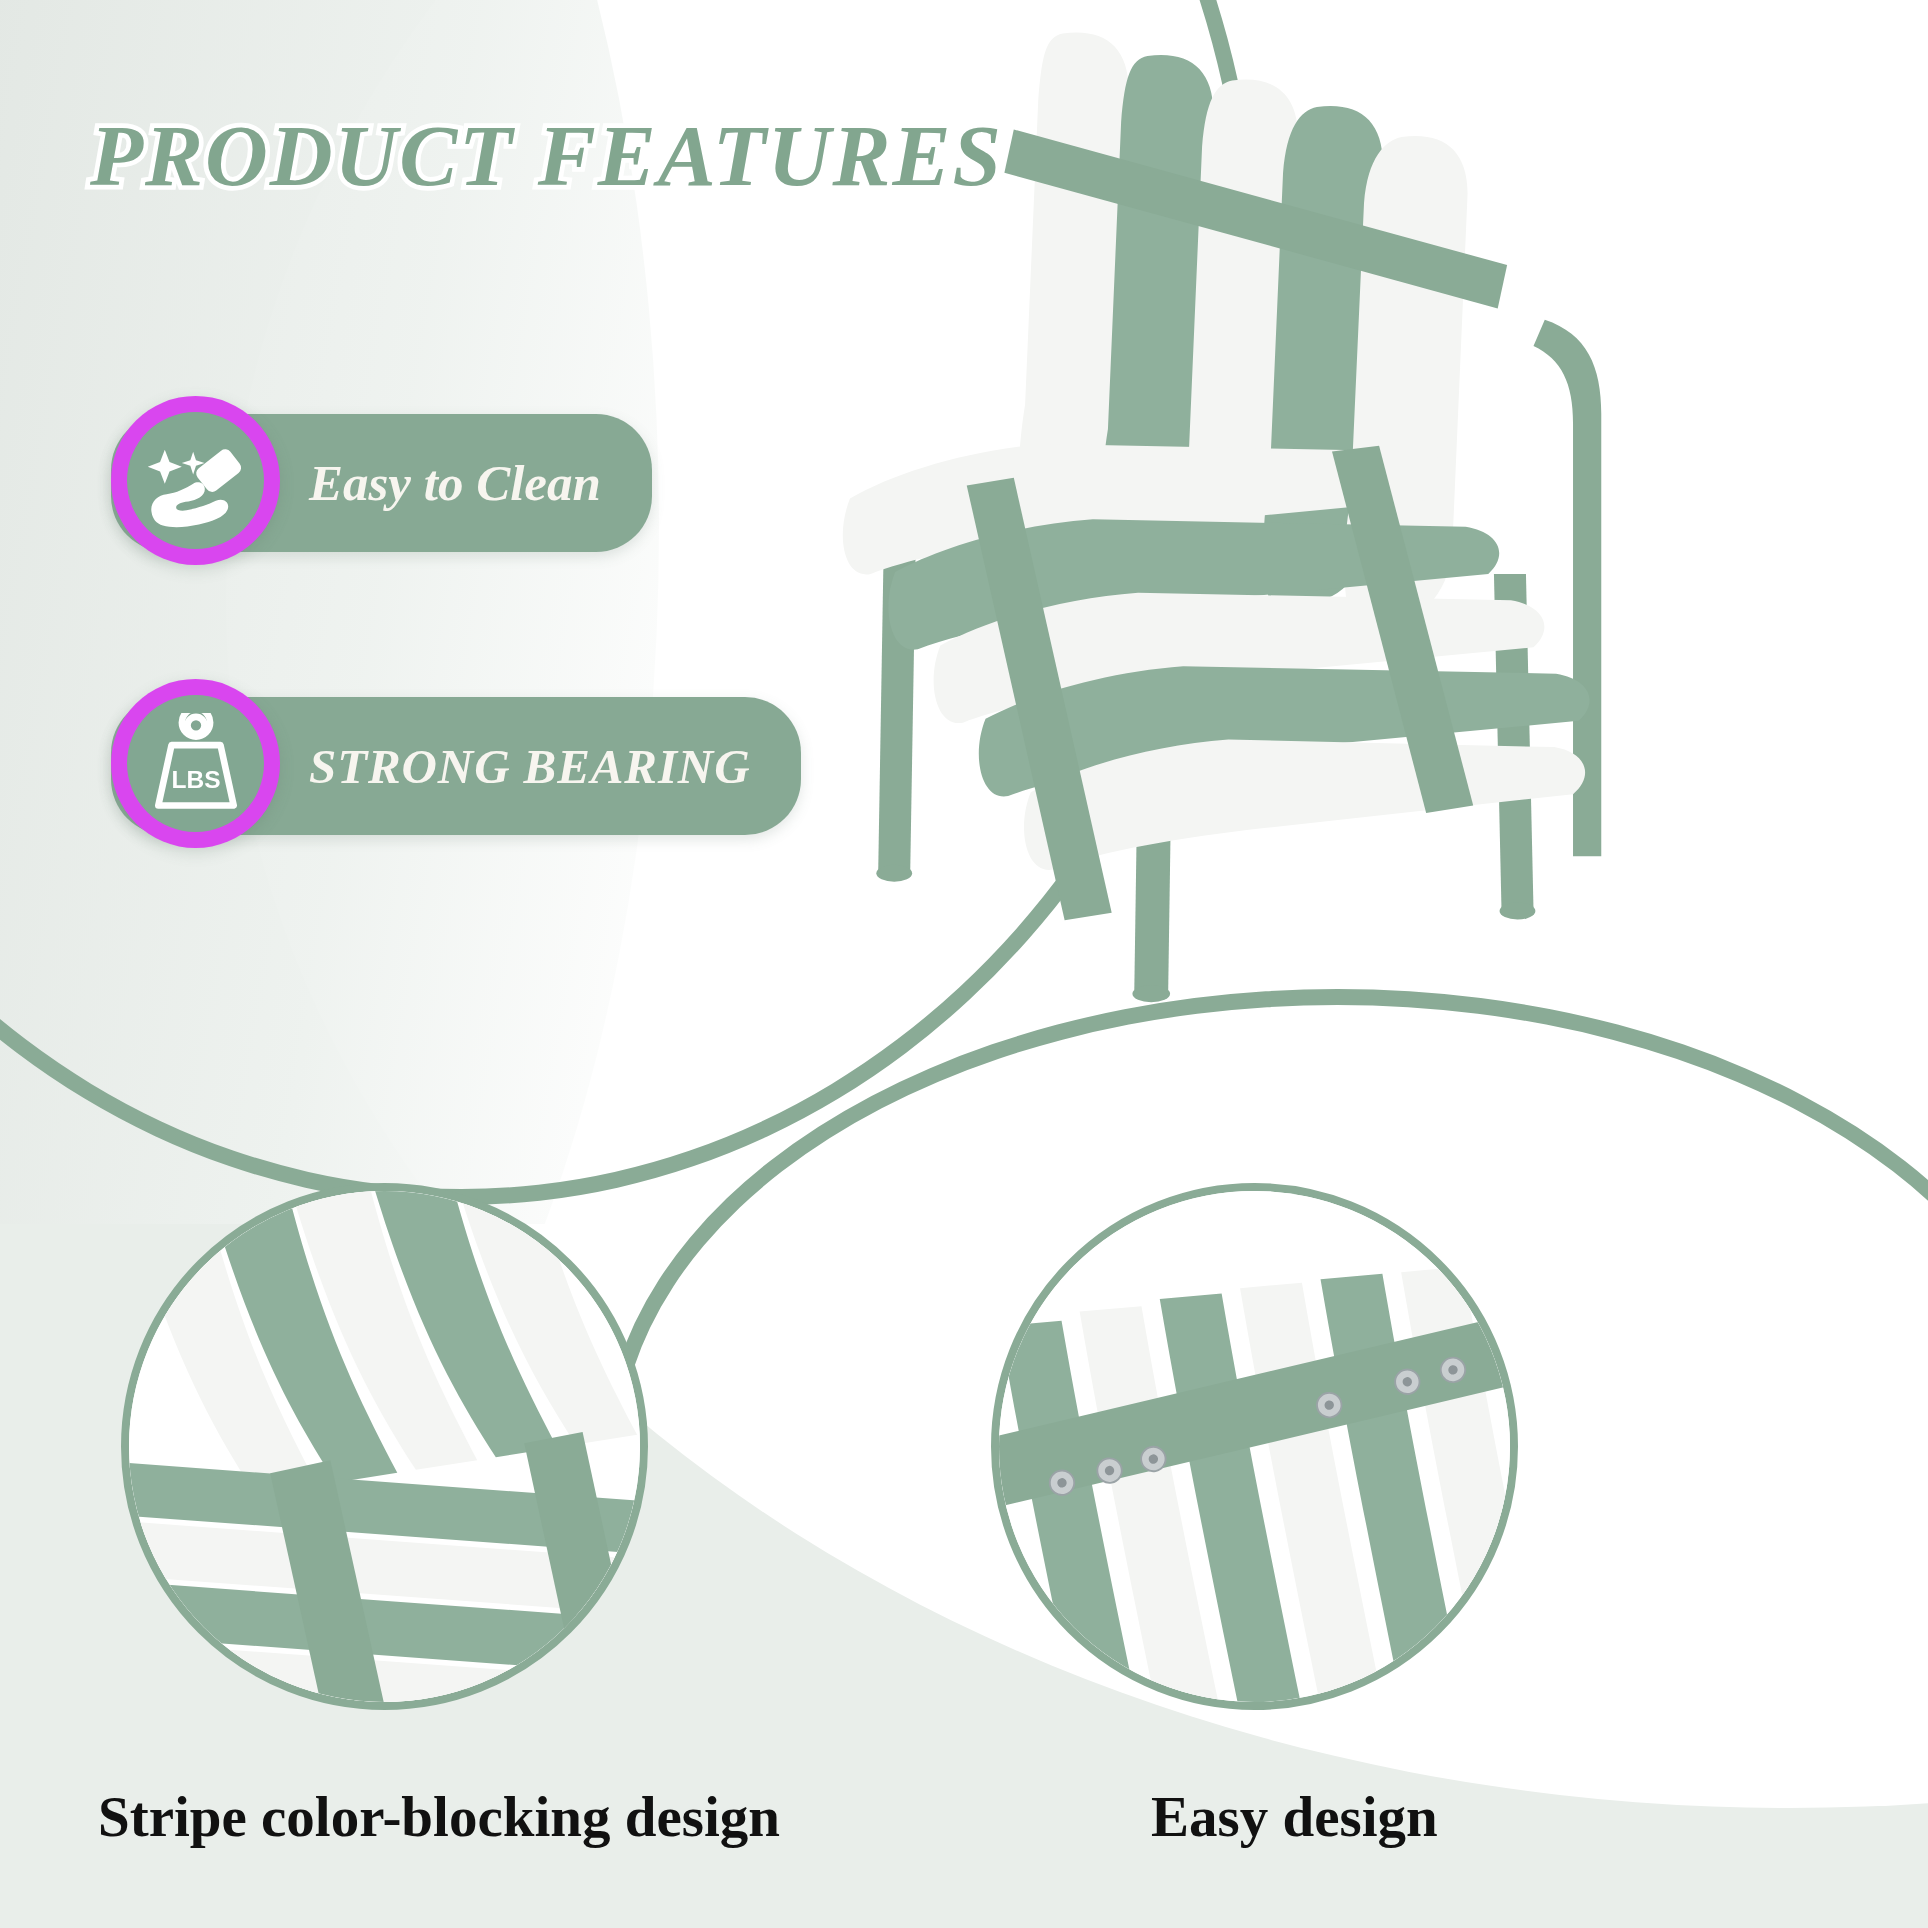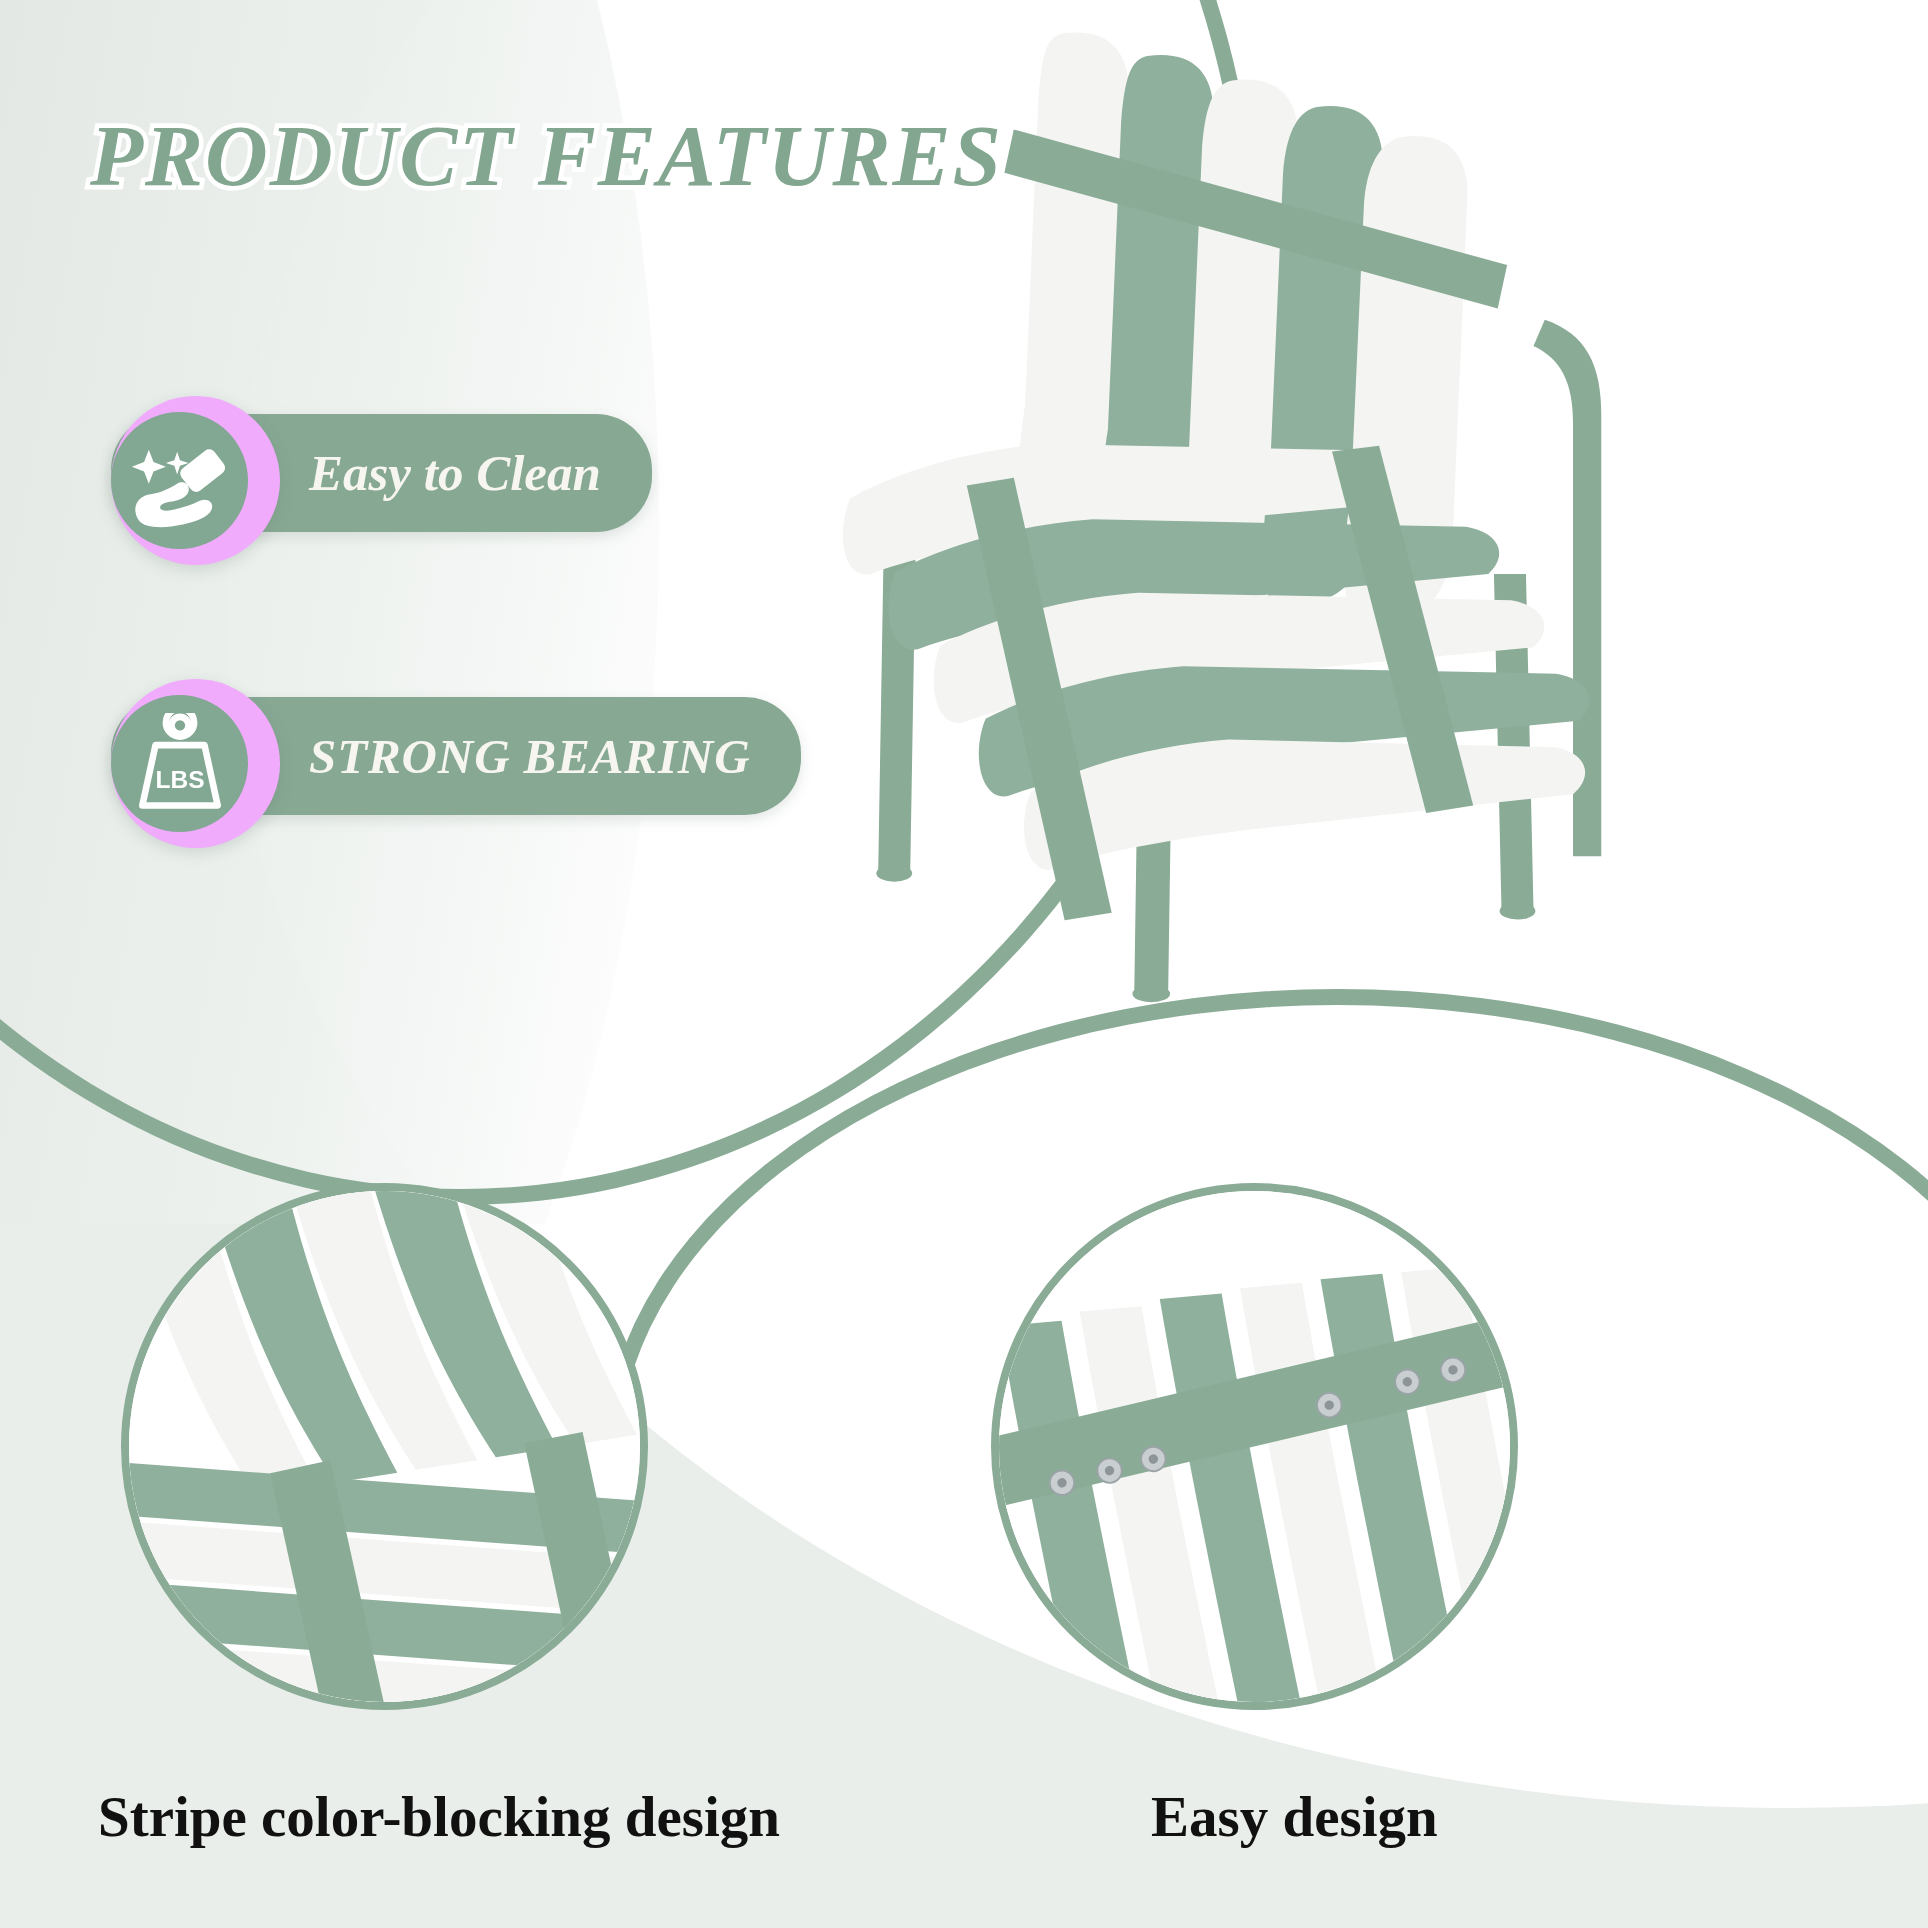--- a/index.html
+++ b/index.html
@@ -48,37 +48,37 @@
     white-space:nowrap;
     z-index:6;
   }
 
   
   .feature-row { position:absolute; z-index:7; display:flex; align-items:center; }
   #feature-0 { left:111px; top:414px; }
   #feature-1 { left:111px; top:697px; }
 
   .pill {
-    height:118px; border-radius:56px;
+    height:138px; border-radius:56px;
     background:#87a994;
     display:flex; align-items:center;
     padding-left:198px; padding-right:51px;
     color:#f7f5ef;
     font-style:italic; font-weight:bold;
     white-space:nowrap;
     box-shadow:0 4.7px 13px rgba(90,115,100,.17);
   }
   #feature-0 .pill { font-size:51px; }
   #feature-1 .pill { font-size:49px; letter-spacing:0.9px;text-align:right; }
 
   .badge {
     position:absolute; left:0; top:-18px;
     width:169px; height:169px; border-radius:50%;
-    background:#f0abfc;
-    display:flex; align-items:center; 
+    background:#d946ef;
+    display:flex; align-items:center; justify-content:center;
     box-shadow:0 4.7px 15px rgba(90,115,100,.2);
     z-index:2;
   }
   .badge-inner {
     width:137px; height:137px; border-radius:50%;
     background:#82a792;
     display:flex; align-items:center; justify-content:center;
   }
 
   

